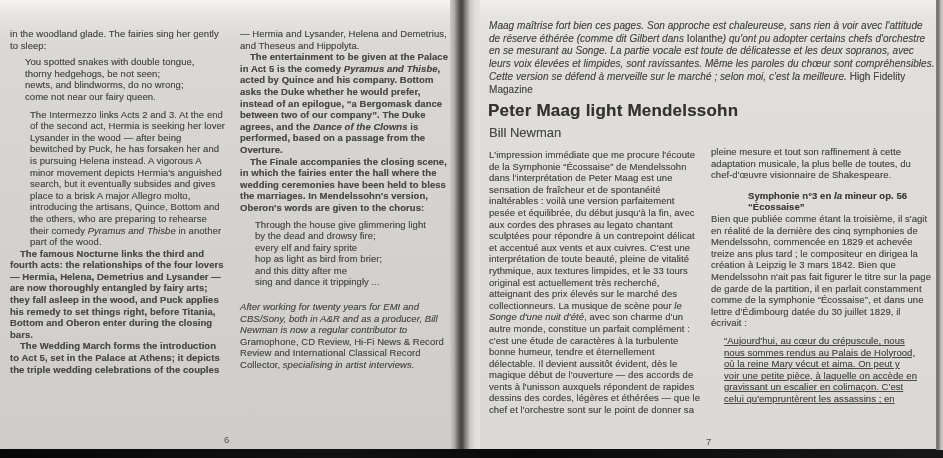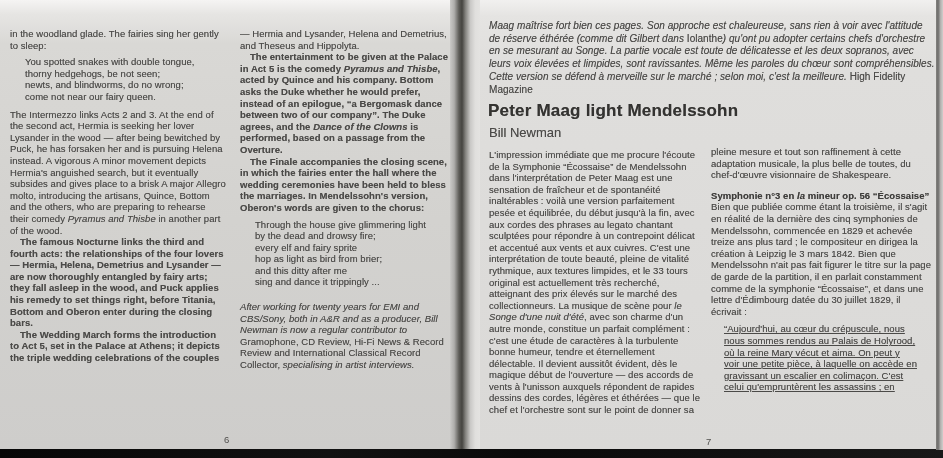--- a/index.html
+++ b/index.html
@@ -27,26 +27,26 @@
   }
   .edge-right{
     position:absolute;left:936px;top:0;width:7px;height:450px;
     background:linear-gradient(90deg,#83827f 0%,#6e6d6b 30%,#b3b2b0 65%,#cfcecc 100%);
   }
   .col{
     position:absolute;color:#4b4a48;font-size:9.5px;line-height:11.6px;
     letter-spacing:.05px;text-shadow:0 0 .5px rgba(80,79,77,.6);
   }
   .block{margin:0;}
-  .block.gap{margin-top:6px;}
+  .block.gap{margin-top:6px;margin-left:20px;}
   .indent{text-indent:10px;font-weight:bold;}
   .verse{margin:5px 0 5px 15px;}
   .quote{margin:6px 15px 0 13px;text-decoration:underline;}
   .bio{margin-top:13px;font-style:italic;}
-  .subheading{margin-top:9px;font-weight:700;color:#3d3c3a;}
+  .subheading{margin-top:9px;font-weight:700;color:#3d3c3a;margin-left:37px;}
   .review{font-style:italic;font-size:10px;line-height:12.7px;}
   .seg-i{font-style:italic;}
   .seg-b{font-weight:700;}
   .seg-bi{font-weight:700;font-style:italic;}
   .seg-n{font-style:normal;font-weight:inherit;}
   .article-heading{
     position:absolute;left:8px;top:101px;margin:0;
     font-size:17px;font-weight:700;color:#343331;letter-spacing:.2px;
     text-shadow:0 0 .5px rgba(52,51,49,.55);
   }

